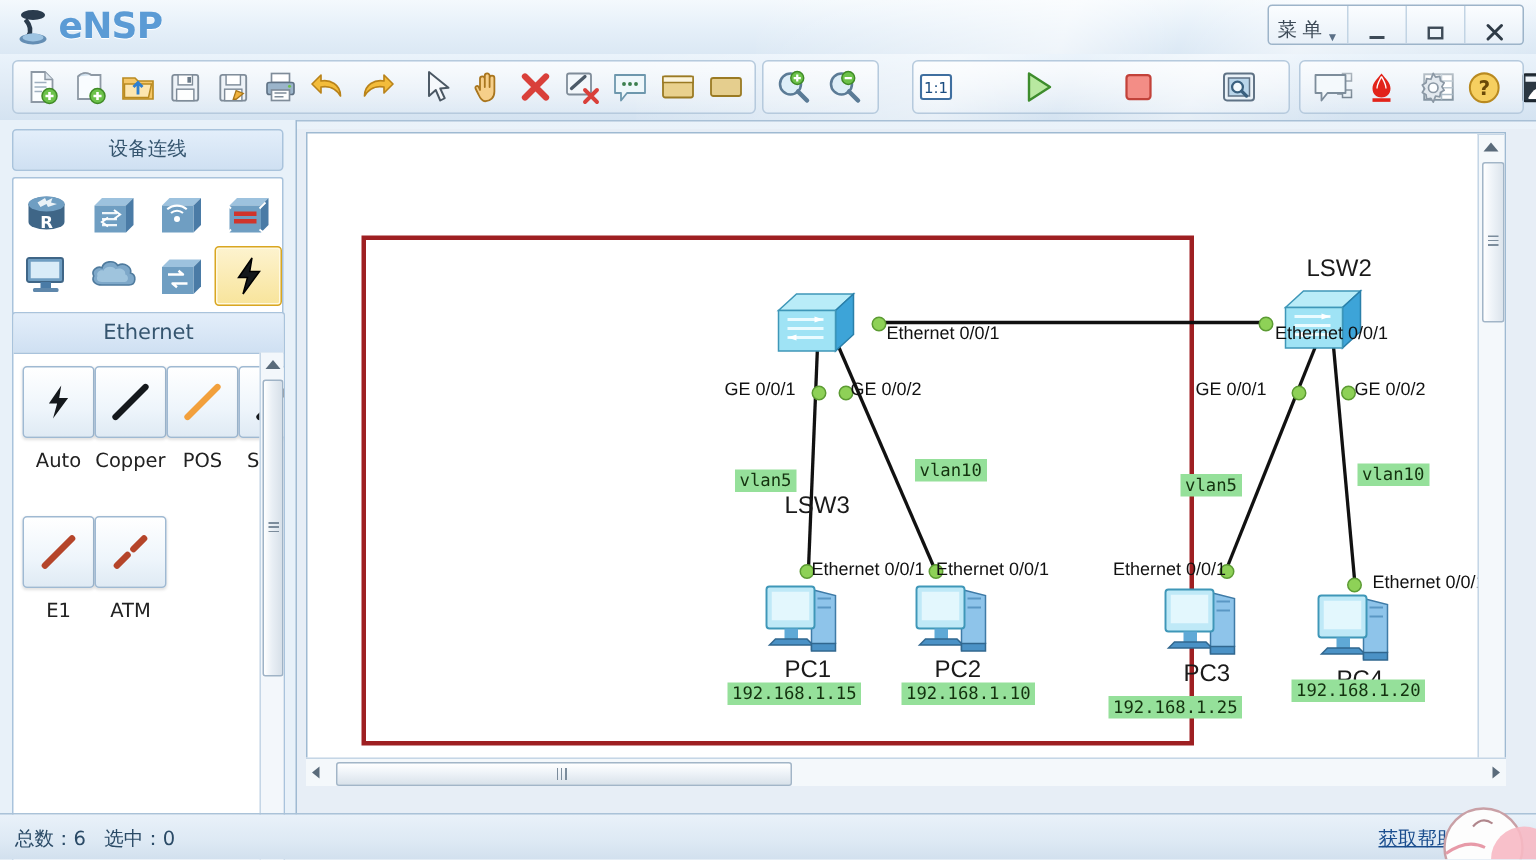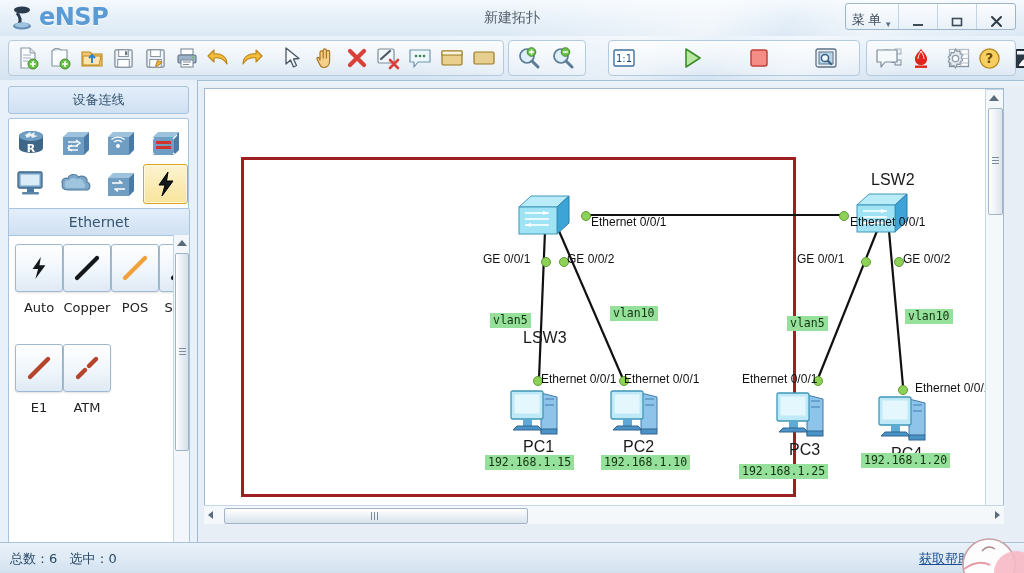--- a/index.html
+++ b/index.html
@@ -142,21 +142,20 @@
         <svg width="26" height="28" viewBox="0 0 26 28">
           <ellipse cx="12" cy="7" rx="8" ry="3.4" fill="#2a3b4d"></ellipse>
           <path d="M7 10 Q12 16 9 21" stroke="#2a3b4d" stroke-width="3" fill="none"></path>
           <ellipse cx="12" cy="23" rx="9" ry="3.6" fill="#4f7ea8" opacity=".85"></ellipse>
           <ellipse cx="12" cy="22" rx="7" ry="2.6" fill="#9ec4e2"></ellipse>
         </svg>
       </span>
       <span class="logo-text">eNSP</span>
     </div>
 
-    <div class="win-title">新建拓扑</div>
 
     <div class="win-buttons">
       <div class="win-btn menu">
         <span>菜 单</span>
         <span style="margin-left:3px;font-size:8px;color:#5b7087;">▼</span>
       </div>
       <div class="win-btn">
         <svg width="14" height="14" viewBox="0 0 14 14">
             <rect x="2" y="9" width="10" height="2" fill="#3d4a57"></rect>
           </svg>

